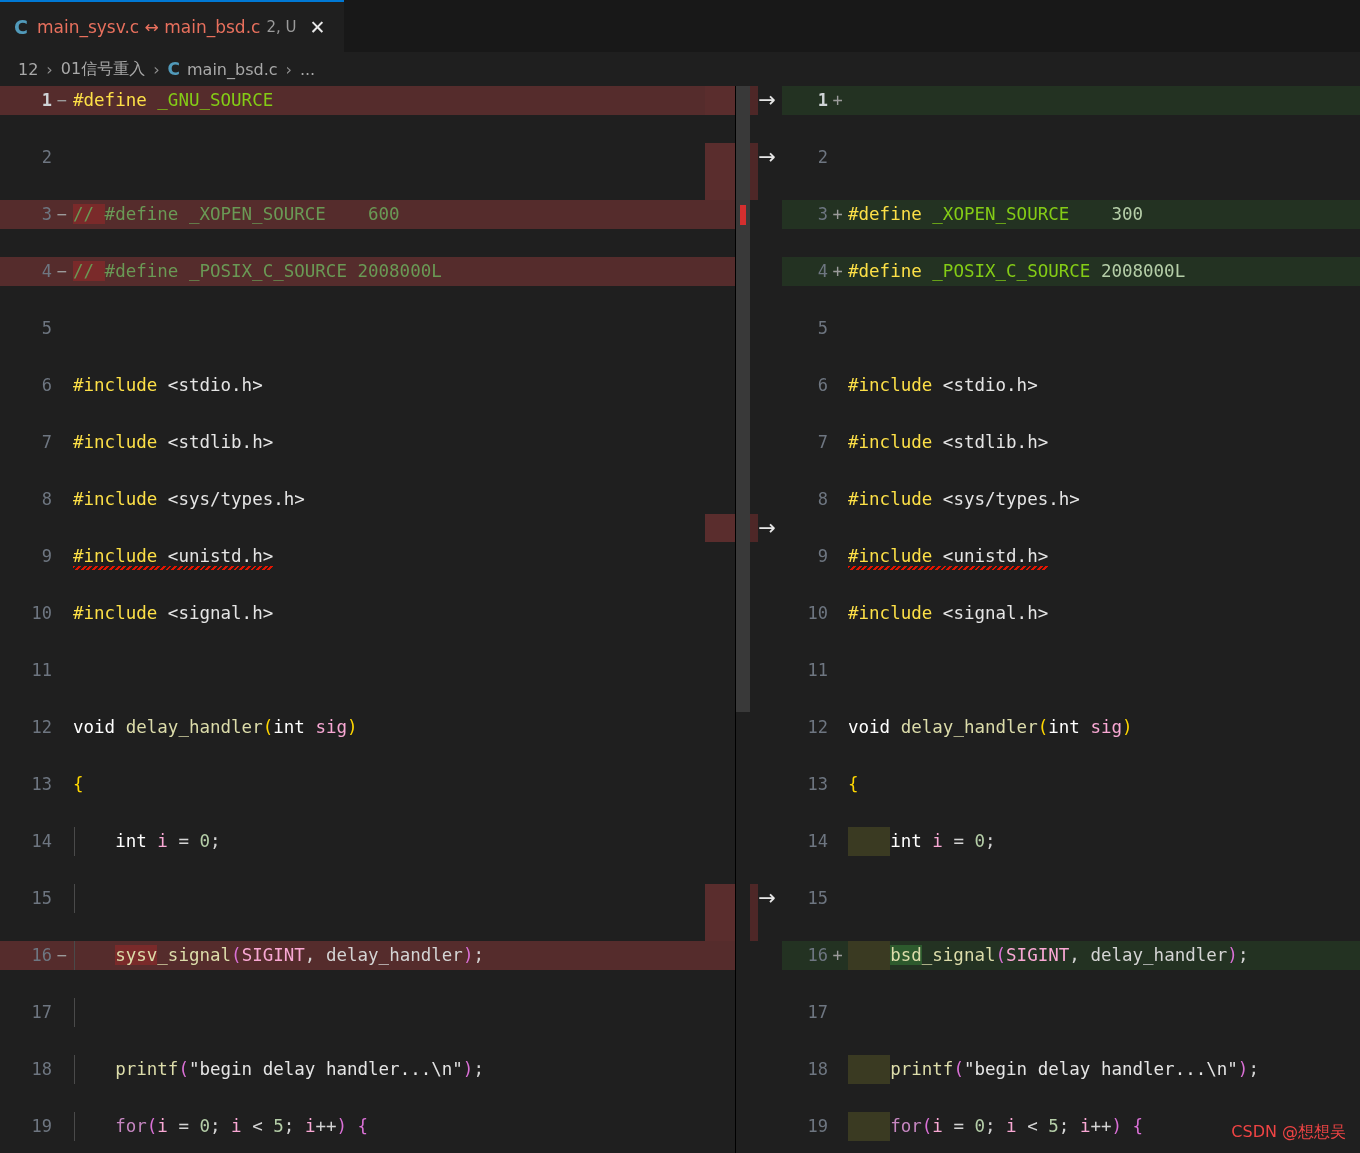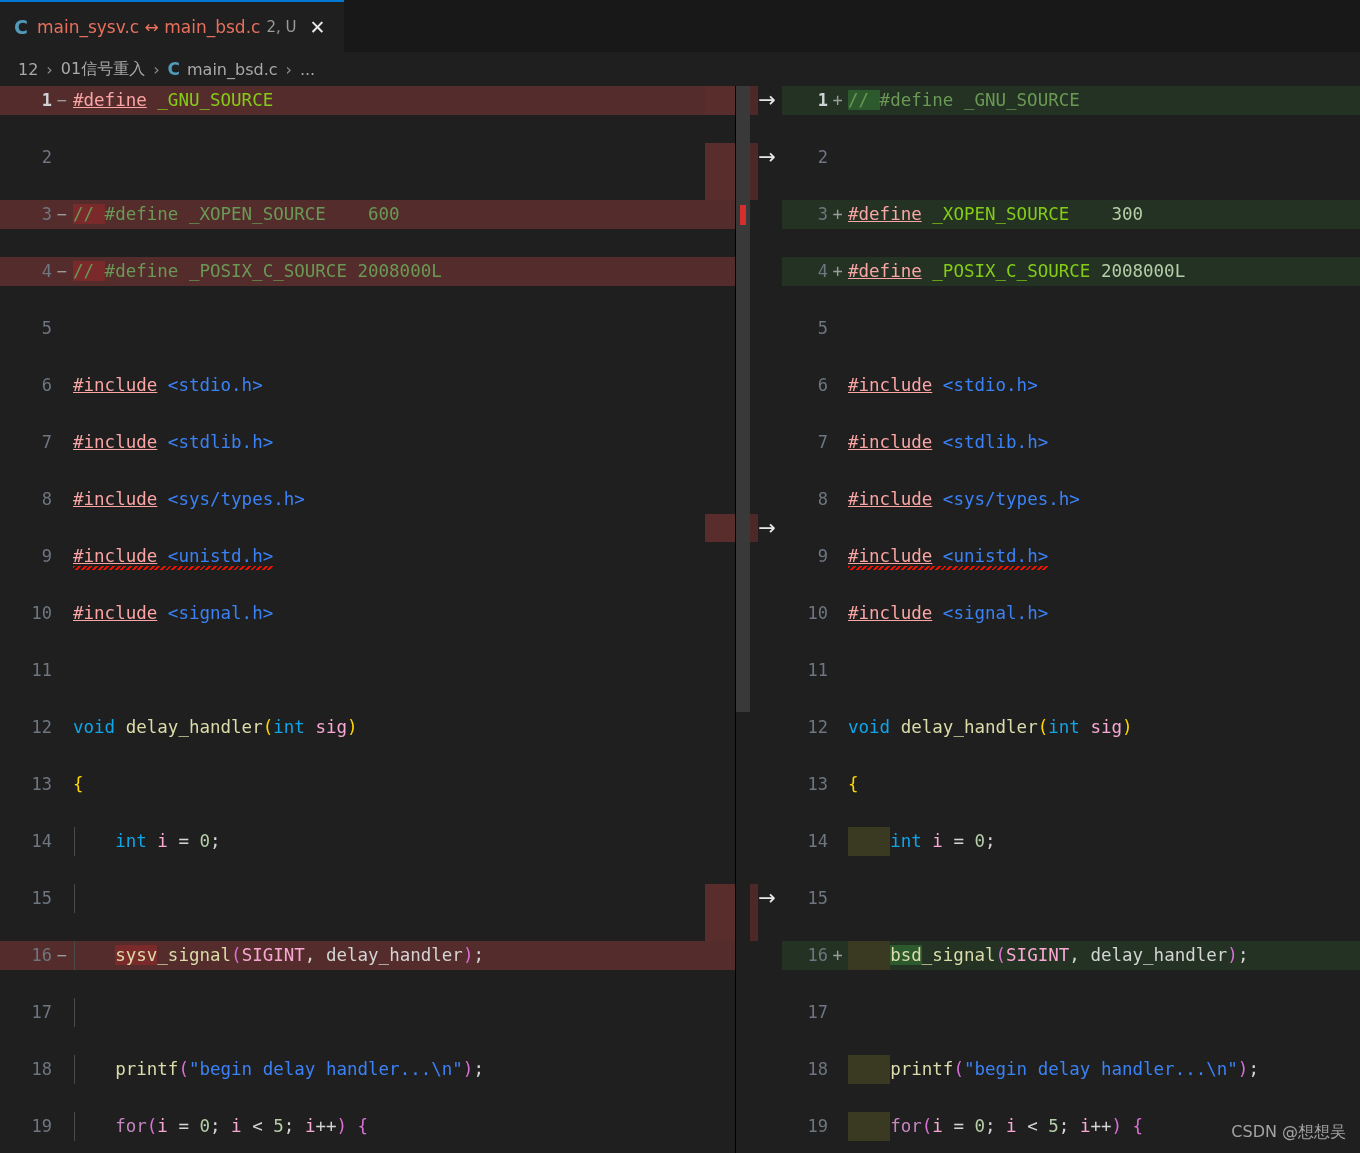--- a/index.html
+++ b/index.html
@@ -172,45 +172,45 @@
     background: #4a4a4a;
   }
   
   .ib {
     position: absolute; top: 0;
     height: 28.5px;
     background: #3a3a22;
   }
 
   
-  .c-pre    { color: #fca5a5; text-decoration: underline; }  
+  .c-pre    { color: #fde047; }  
   .c-macro  { color: #84cc16; }  
-  .c-str    { color: #3b82f6; margin-top: 40px; }  
+  .c-str    { color: #e5e5e5; margin-top: 40px; }  
   .c-cmt    { color: #6a9955; }  
-  .c-kw     { color: #0ea5e9; }  
+  .c-kw     { color: #ffffff; }  
   .c-ctl    { color: #c586c0; }  
   .c-fn     { color: #dcdcaa; }  
   .c-var    { color: #f9a8d4; }  
   .c-num    { color: #b5cea8; }  
   .c-plain  { color: #d4d4d4; }
   .c-p1     { color: #ffd700; }  
   .c-p2     { color: #da70d6; }
 
   
   .squig {
     position: absolute; bottom: 1px; left: 0;
     height: 4px;
     background: repeating-linear-gradient(135deg,
       #e51400 0 2px, transparent 2px 4px);
   }
 
   
   #watermark {
     position: absolute; right: 14px; bottom: 10px;
-    color: #a3a3a3; font-size: 16px;
+    color: #ef4444; font-size: 16px;
     font-family: "DejaVu Sans", sans-serif;
     z-index: 20; pointer-events: none;
   }
 </style>
 </head>
 <body>
 
 <div id="tabbar">
   <div id="tab-active">
     <span class="ficon">C</span>
@@ -273,21 +273,21 @@
       <div class="band" style="top: 798px; height: 57px;"></div>
     </div>
   <div id="arrows">
       <div class="arrow" style="top: 0px;">→</div>
       <div class="arrow" style="top: 57px;">→</div>
       <div class="arrow" style="top: 427.5px;">→</div>
       <div class="arrow" style="top: 798px;">→</div>
     </div>
 
   <div class="pane r" id="pane-right">
-      <div class="line add" style="top: 0px;"><span class="lnum cur">1</span><span class="sign">+</span><span class="code"><span class="c-cmt w-add">// </span><span class="c-cmt">#define _GNU_SOURCE</span></span></div>
+      <div class="line add" style="top: 0px;"><span class="lnum cur">1</span><span class="sign">+</span></div>
       <div class="line" style="top: 28.5px;"><span class="lnum">2</span><span class="code"></span></div>
       <div class="line add" style="top: 57px;"><span class="lnum">3</span><span class="sign">+</span><span class="code"><span class="c-pre">#define</span><span class="c-plain"> </span><span class="c-macro">_XOPEN_SOURCE</span><span class="c-plain">    </span><span class="c-num">300</span></span></div>
       <div class="line add" style="top: 85.5px;"><span class="lnum">4</span><span class="sign">+</span><span class="code"><span class="c-pre">#define</span><span class="c-plain"> </span><span class="c-macro">_POSIX_C_SOURCE</span><span class="c-plain"> </span><span class="c-num">2008000L</span></span></div>
       <div class="line" style="top: 114px;"><span class="lnum">5</span><span class="code"></span></div>
       <div class="line" style="top: 142.5px;"><span class="lnum">6</span><span class="code"><span class="c-pre">#include</span><span class="c-plain"> </span><span class="c-str">&lt;stdio.h&gt;</span></span></div>
       <div class="line" style="top: 171px;"><span class="lnum">7</span><span class="code"><span class="c-pre">#include</span><span class="c-plain"> </span><span class="c-str">&lt;stdlib.h&gt;</span></span></div>
       <div class="line" style="top: 199.5px;"><span class="lnum">8</span><span class="code"><span class="c-pre">#include</span><span class="c-plain"> </span><span class="c-str">&lt;sys/types.h&gt;</span></span></div>
       <div class="line" style="top: 228px;"><span class="lnum">9</span><span class="code"><span class="c-pre">#include</span><span class="c-plain"> </span><span class="c-str">&lt;unistd.h&gt;</span></span><span class="squig" style="left: 66px; width: 200.45px;"></span></div>
       <div class="line" style="top: 256.5px;"><span class="lnum">10</span><span class="code"><span class="c-pre">#include</span><span class="c-plain"> </span><span class="c-str">&lt;signal.h&gt;</span></span></div>
       <div class="line" style="top: 285px;"><span class="lnum">11</span><span class="code"></span></div>

